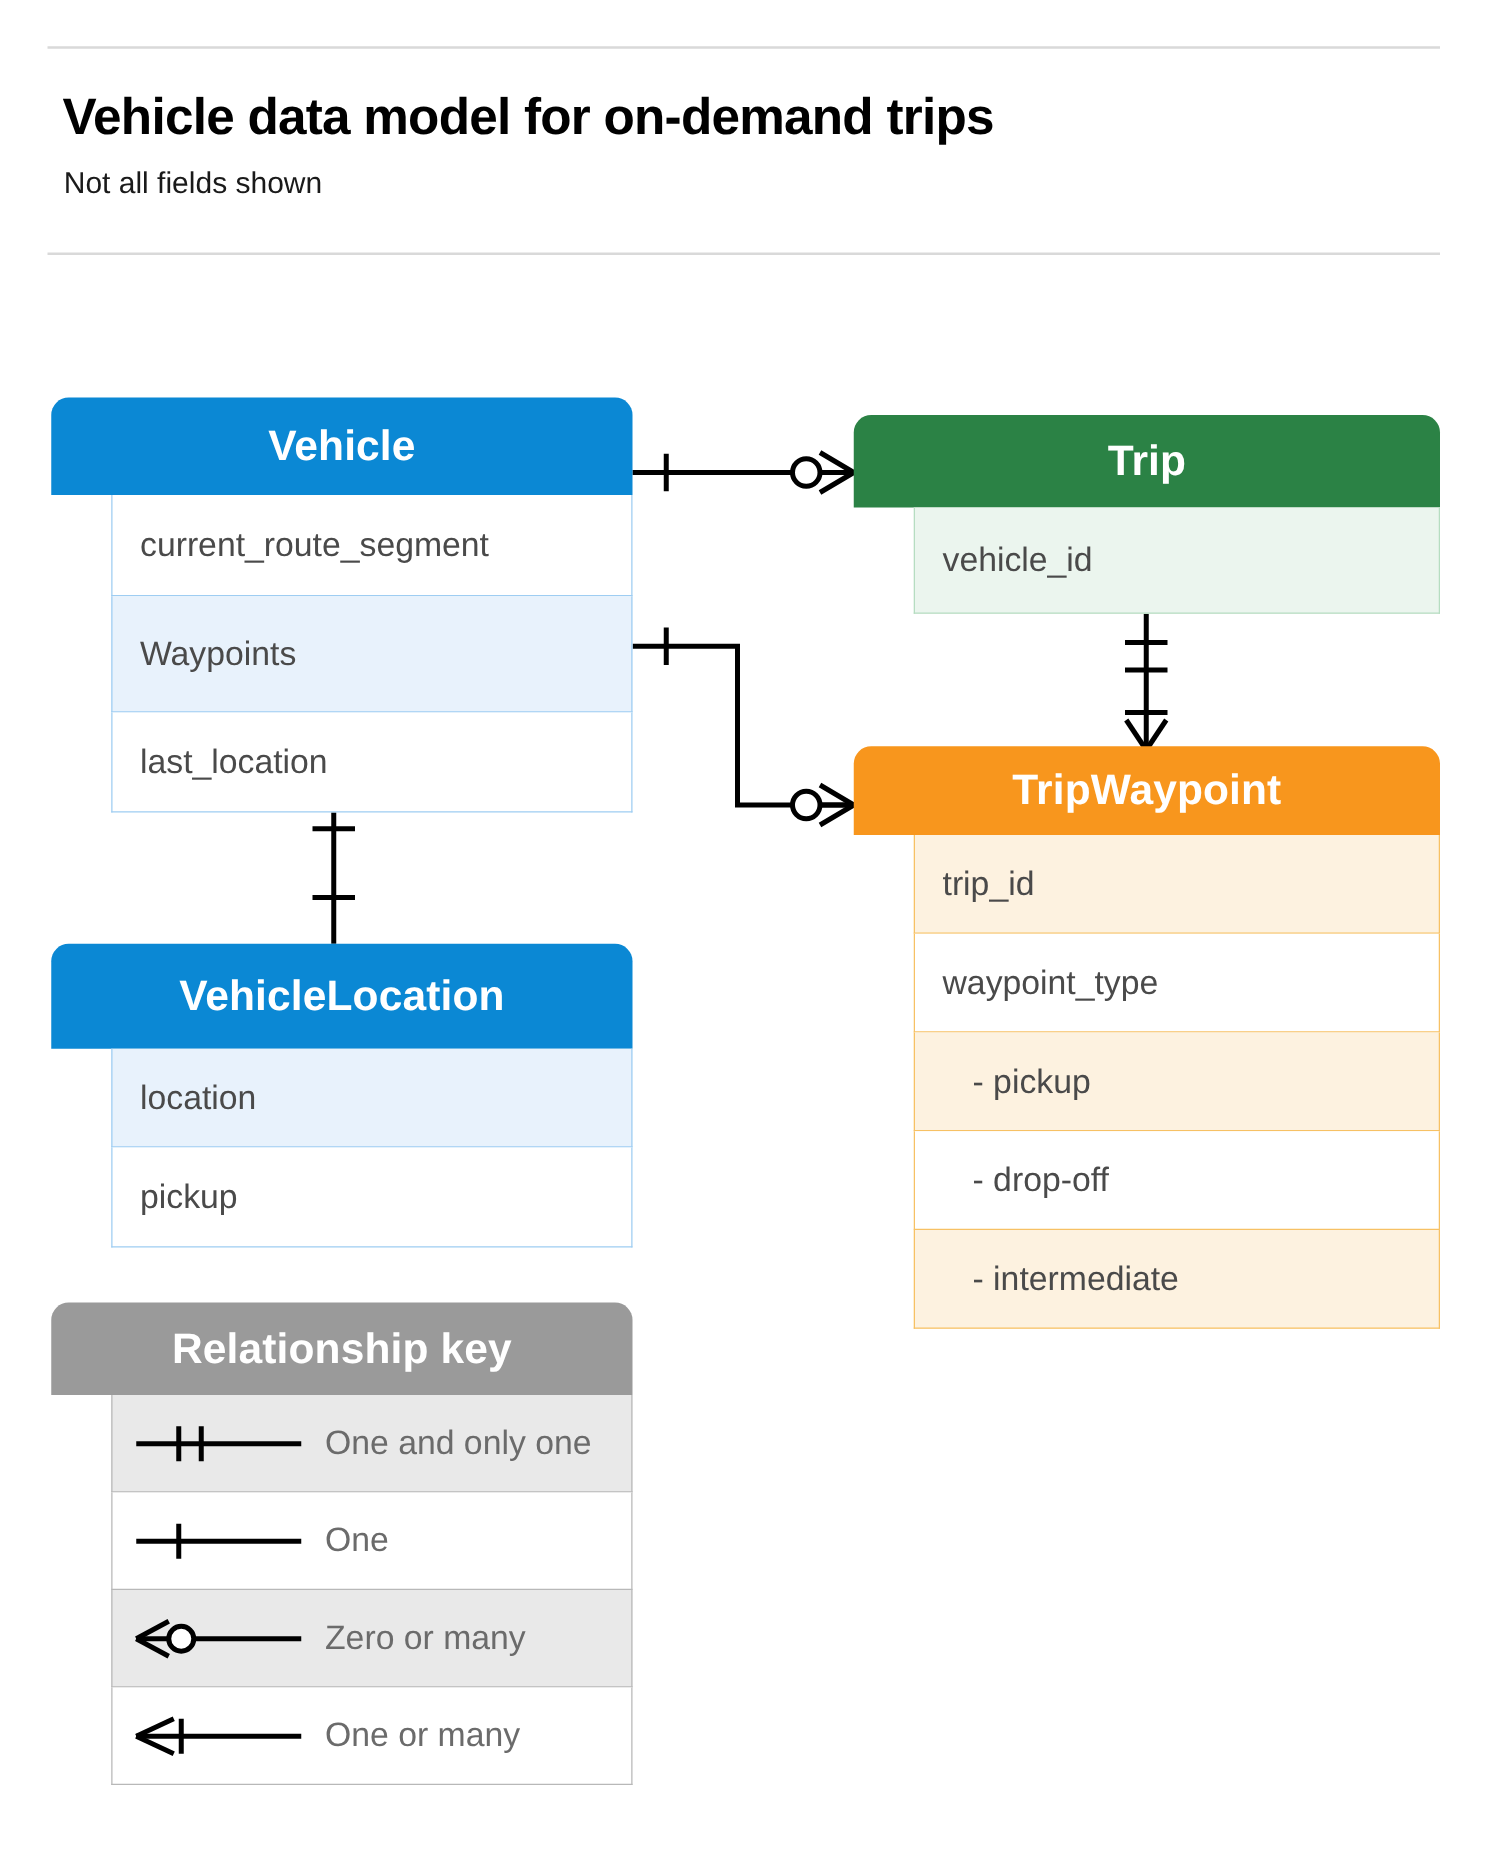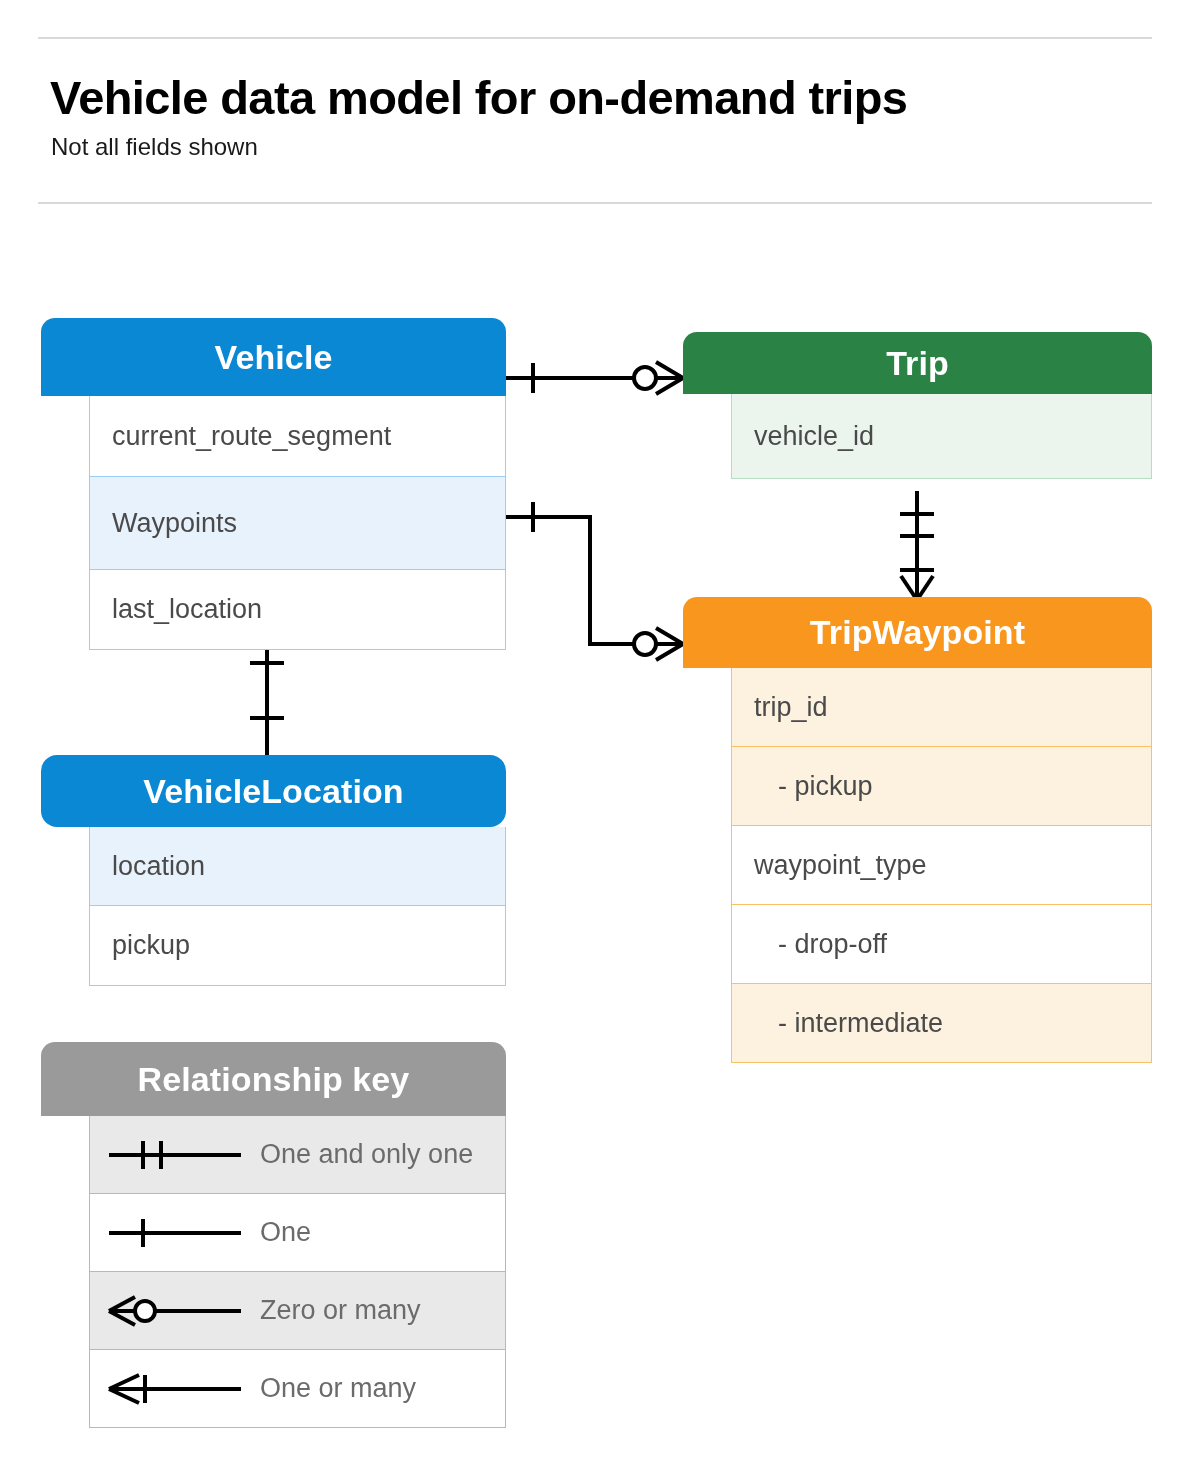--- a/index.html
+++ b/index.html
@@ -23,21 +23,21 @@
     height: 2px;
     background: #d9d9d9;
   }
   #rule-top { top: 37px; }
   #rule-bottom { top: 202px; }
 
   #page-title {
     position: absolute;
     left: 50px;
     top: 70px;
-    font-size: 47px;
+    font-size: 41px;
     font-weight: bold;
     color: #000000;
     letter-spacing: -0.6px;
     white-space: nowrap;
   }
   #page-subtitle {
     position: absolute;
     left: 51px;
     top: 133px;
     font-size: 24px;
@@ -173,40 +173,40 @@
 <div class="entity t-blue" style="left:41px; top:318px; width:465px;">
   <div class="entity-header" style="height:78px;">Vehicle</div>
   <div class="entity-rows">
     <div class="row" style="height:81px;">current_route_segment</div>
     <div class="row alt" style="height:93px;">Waypoints</div>
     <div class="row" style="height:80px;">last_location</div>
   </div>
 </div>
 
 <div class="entity t-blue" style="left:41px; top:755px; width:465px;">
-  <div class="entity-header" style="height:72px;border-radius:16px;">VehicleLocation</div>
+  <div class="entity-header" style="height:84px;">VehicleLocation</div>
   <div class="entity-rows">
     <div class="row alt" style="height:79px;">location</div>
     <div class="row" style="height:80px;">pickup</div>
   </div>
 </div>
 
 <div class="entity t-green" style="left:683px; top:332px; width:469px;">
-  <div class="entity-header" style="height:62px;">Trip</div>
+  <div class="entity-header" style="height:74px;">Trip</div>
   <div class="entity-rows">
     <div class="row alt" style="height:85px;">vehicle_id</div>
   </div>
 </div>
 
 <div class="entity t-orange" style="left:683px; top:597px; width:469px;">
   <div class="entity-header" style="height:71px;">TripWaypoint</div>
   <div class="entity-rows">
     <div class="row alt" style="height:79px;">trip_id</div>
+    <div class="row" style="height:79px;">waypoint_type</div>
     <div class="row alt indent" style="height:79px;">-  pickup</div>
-    <div class="row" style="height:79px;">waypoint_type</div>
     <div class="row indent" style="height:79px;">-  drop-off</div>
     <div class="row alt indent" style="height:79px;">-  intermediate</div>
   </div>
 </div>
 
 <div class="entity t-gray" style="left:41px; top:1042px; width:465px;">
   <div class="entity-header" style="height:74px;">Relationship key</div>
   <div class="entity-rows">
 
     <div class="row alt legend-row" style="height:78px;">

